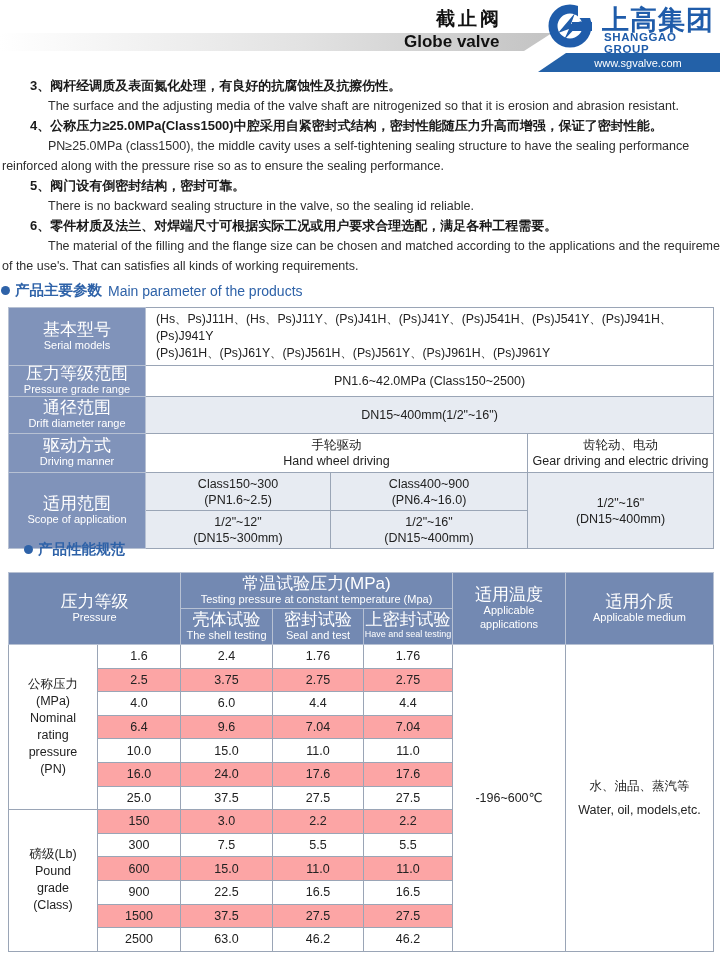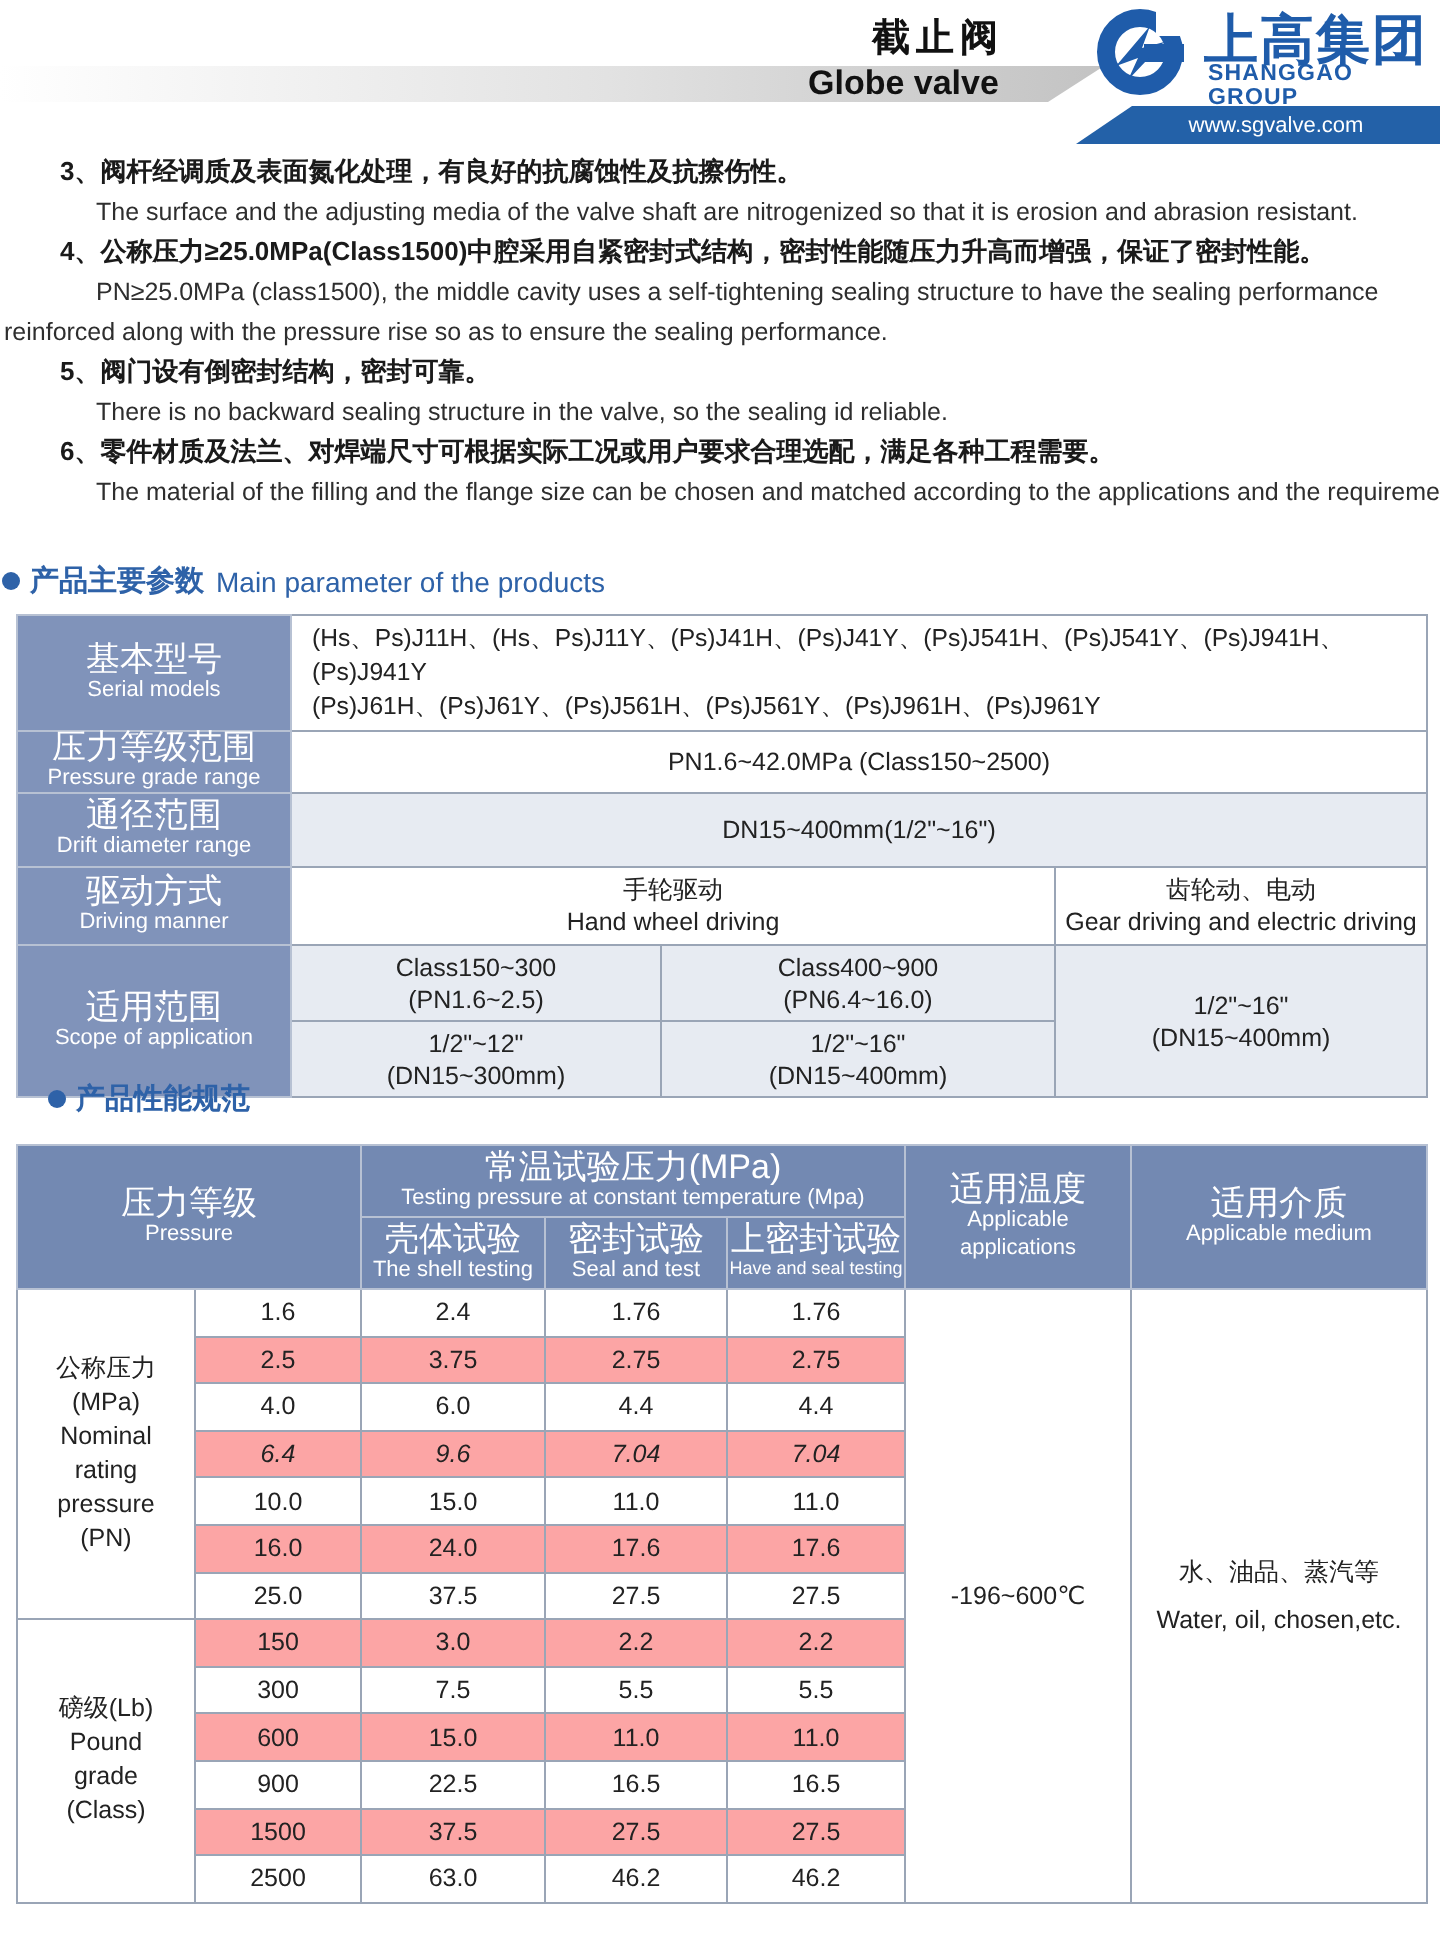--- a/index.html
+++ b/index.html
@@ -81,20 +81,21 @@
   <div class="features">
       <div class="ln cn">3、阀杆经调质及表面氮化处理，有良好的抗腐蚀性及抗擦伤性。</div>
       <div class="ln en">The surface and the adjusting media of the valve shaft are nitrogenized so that it is erosion and abrasion resistant.</div>
       <div class="ln cn">4、公称压力≥25.0MPa(Class1500)中腔采用自紧密封式结构，密封性能随压力升高而增强，保证了密封性能。</div>
       <div class="ln en">PN≥25.0MPa (class1500), the middle cavity uses a self-tightening sealing structure to have the sealing performance</div>
       <div class="ln en cont">reinforced along with the pressure rise so as to ensure the sealing performance.</div>
       <div class="ln cn">5、阀门设有倒密封结构，密封可靠。</div>
       <div class="ln en">There is no backward sealing structure in the valve, so the sealing id reliable.</div>
       <div class="ln cn">6、零件材质及法兰、对焊端尺寸可根据实际工况或用户要求合理选配，满足各种工程需要。</div>
       <div class="ln en">The material of the filling and the flange size can be chosen and matched according to the applications and the requirements</div>
+      <div class="ln en cont">of the use's. That can satisfies all kinds of working requirements.</div>
     </div>
 
   <div class="sec sec1">
     <span class="dot"></span>
     <span class="h-cn">产品主要参数</span>
     <span class="h-en">Main parameter of the products</span>
   </div>
 
   <table class="t1">
     <colgroup>
@@ -226,36 +227,36 @@
       <tbody>
         <tr style="height: 23.6px;">
           <td rowspan="7" class="glabel">公称压力<br>(MPa)<br>Nominal<br>rating<br>pressure<br>(PN)</td>
           <td>1.6</td>
           <td>2.4</td>
           <td>1.76</td>
           <td>1.76</td>
           <td rowspan="13">-196~600℃</td>
           <td rowspan="13" class="medium">
             <div>水、油品、蒸汽等</div>
-            <div>Water, oil, chosen,etc.</div>
+            <div>Water, oil, models,etc.</div>
           </td>
         </tr>
         <tr style="height: 23.6px;">
           <td class="alt">2.5</td>
           <td class="alt">3.75</td>
           <td class="alt">2.75</td>
           <td class="alt">2.75</td>
         </tr>
         <tr style="height: 23.6px;">
           <td>4.0</td>
           <td>6.0</td>
           <td>4.4</td>
           <td>4.4</td>
         </tr>
-        <tr style="height: 23.6px; font-style: italic;">
+        <tr style="height: 23.6px;">
           <td class="alt">6.4</td>
           <td class="alt">9.6</td>
           <td class="alt">7.04</td>
           <td class="alt">7.04</td>
         </tr>
         <tr style="height: 23.6px;">
           <td>10.0</td>
           <td>15.0</td>
           <td>11.0</td>
           <td>11.0</td>

